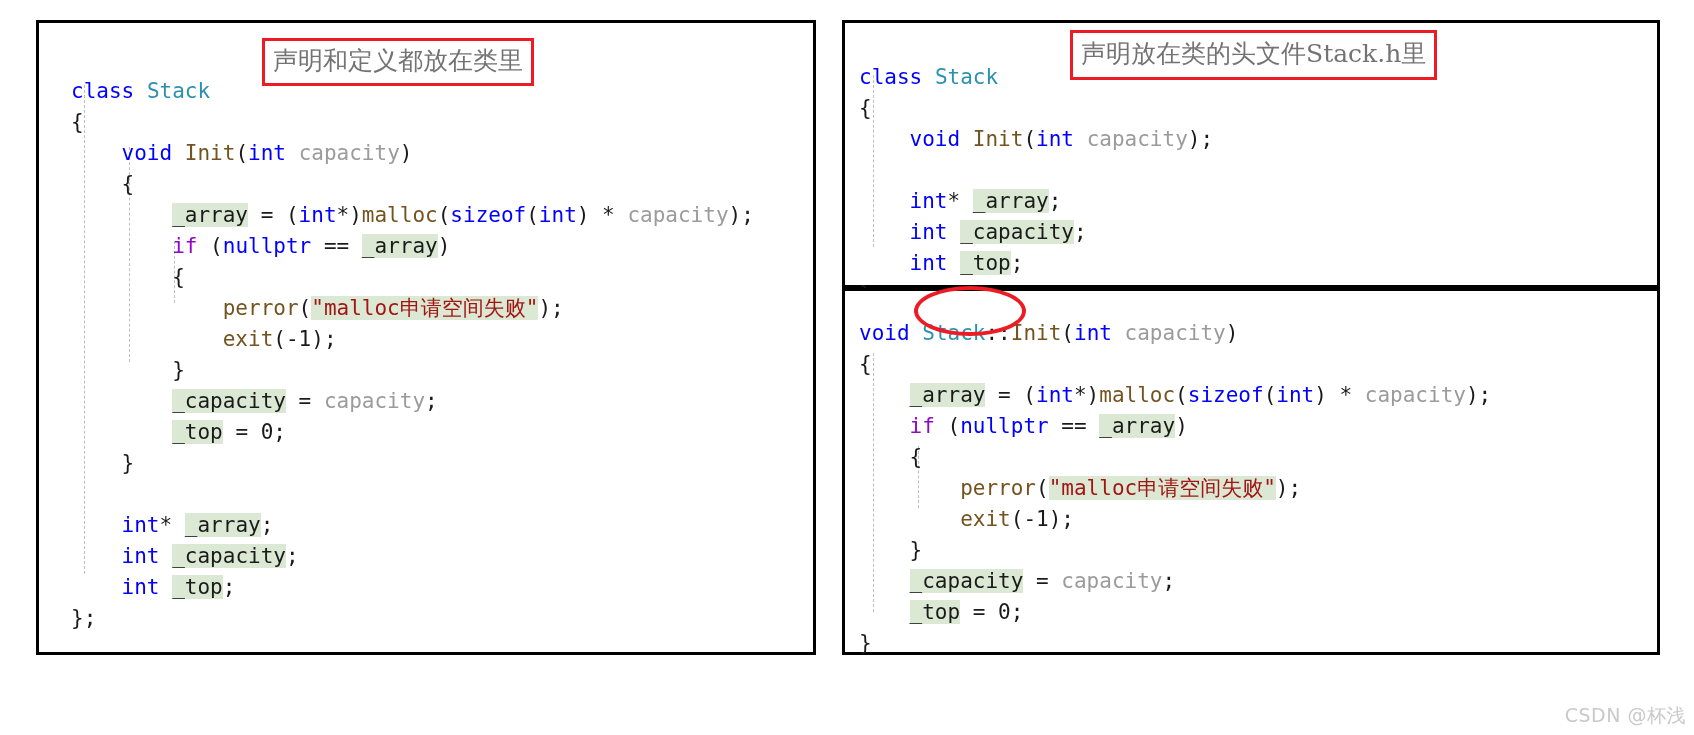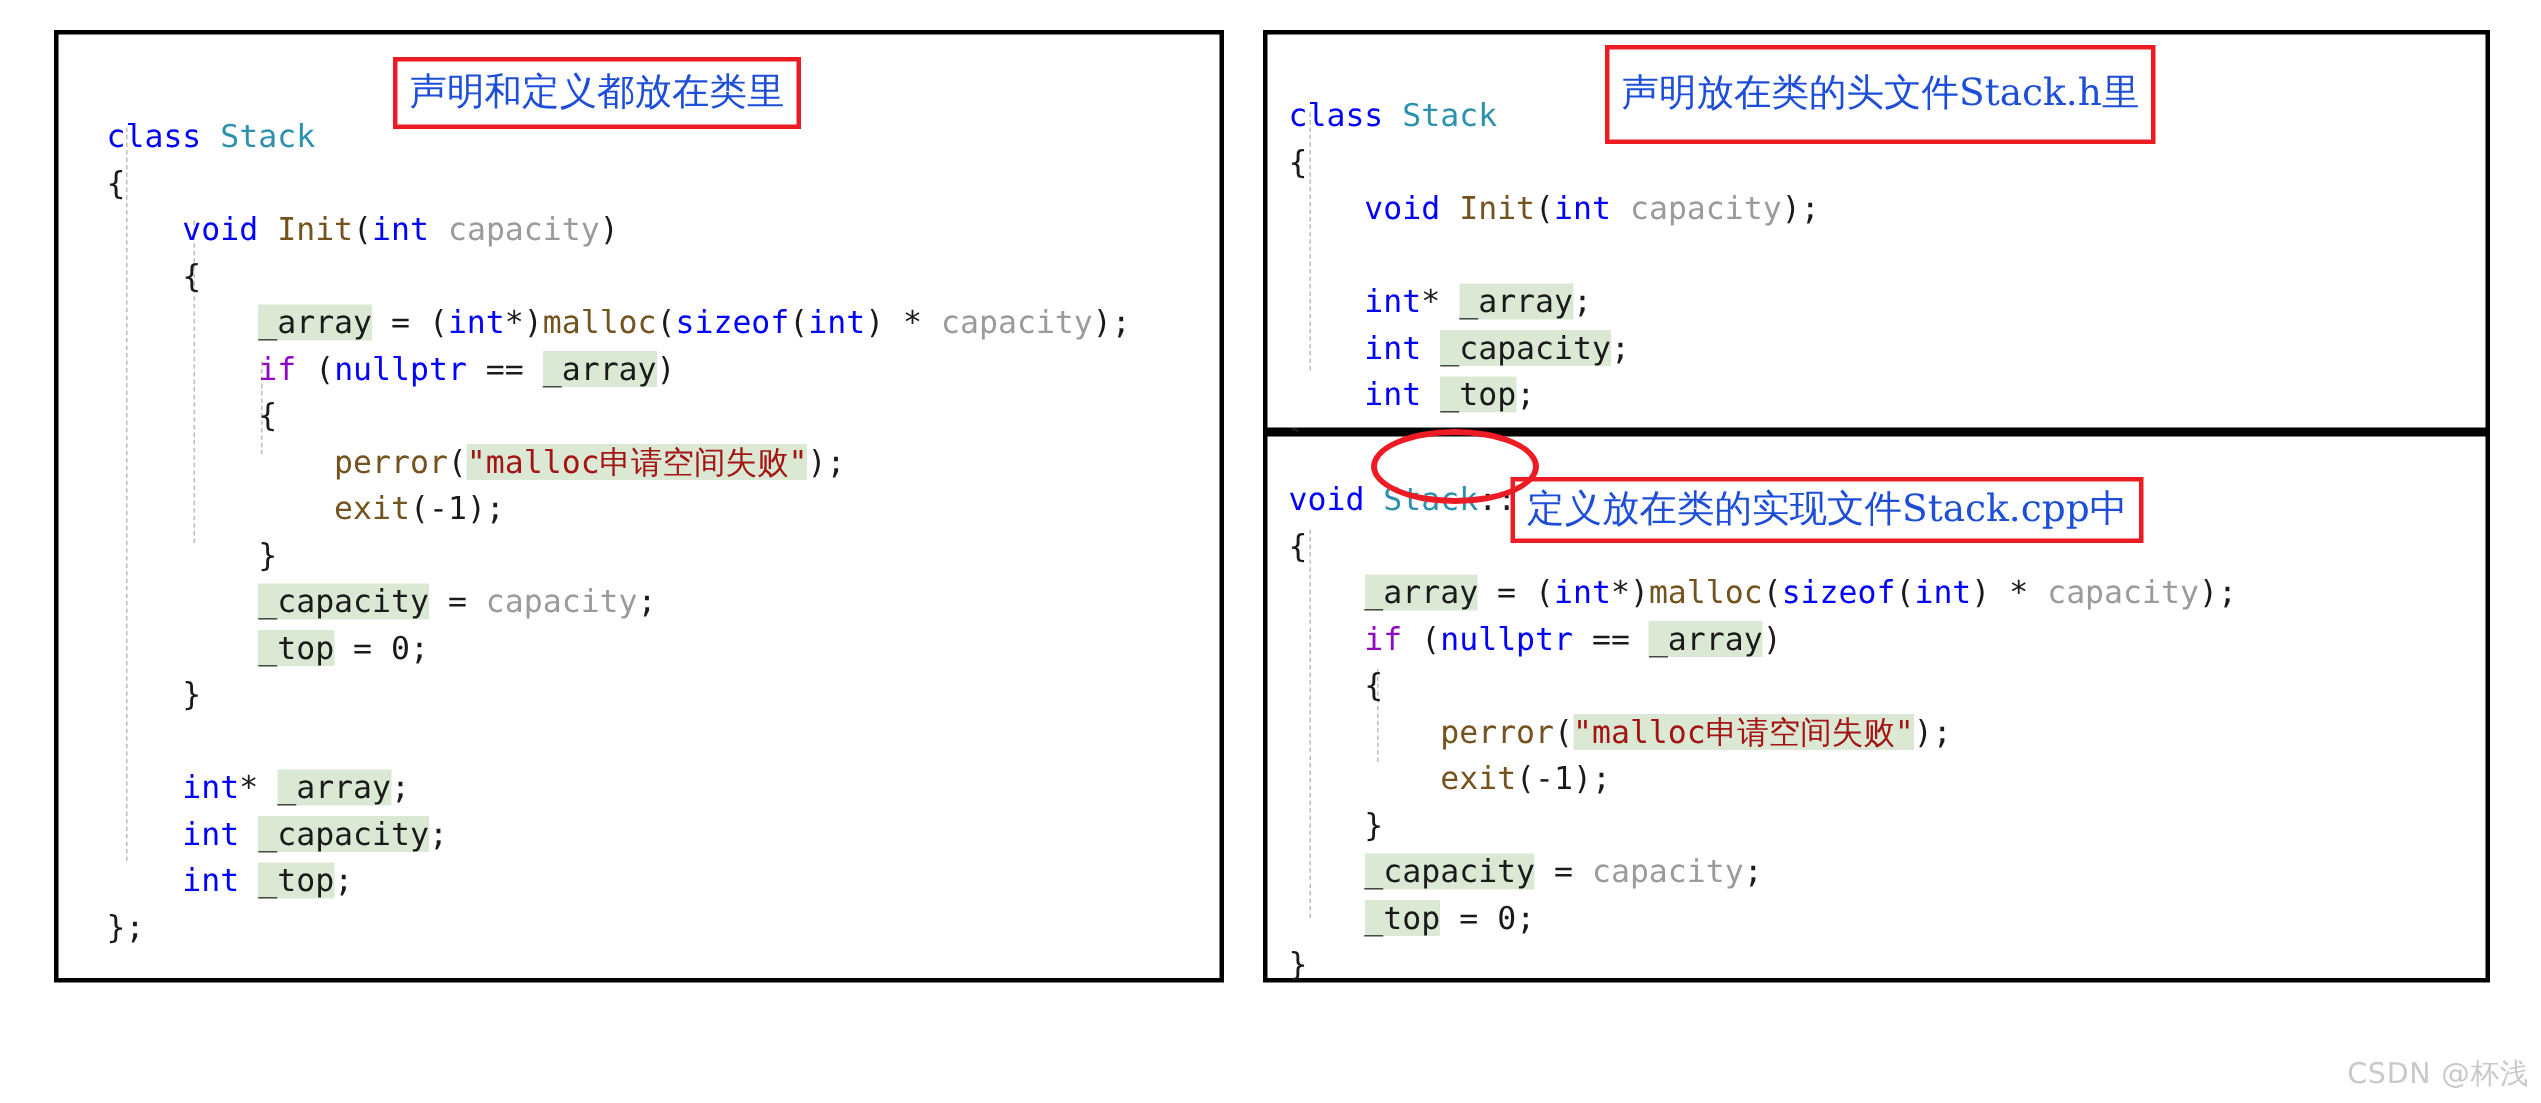--- a/index.html
+++ b/index.html
@@ -56,28 +56,28 @@
 
   
   .callout{
     position:absolute;
     border:3px solid #ed1c24;
     background:#ffffff;
     box-sizing:border-box;
     font-family:"DejaVu Serif","Liberation Serif",serif;
     font-size:25px;
     line-height:1.05;
-    color:#1d4ed8;
+    color:#737373;
     display:flex;align-items:center;
     padding:2px 8px 4px 8px;
     white-space:nowrap;
     text-align:right;
   }
   #callout-1{left:262px;top:38px;height:48px;}
-  #callout-2{left:1070px;top:30px;height:66px;}
+  #callout-2{left:1070px;top:30px;height:50px;}
   #callout-3{left:1007px;top:318px;height:44px;}
 
   
   .ellipse{
     position:absolute;
     border:4px solid #ed1c24;
     border-radius:50%;
     box-sizing:border-box;
     background:transparent;
     pointer-events:none;
@@ -113,18 +113,17 @@
   </div>
 
   <div class="panel" id="panel-right-bottom">
     <div class="guide" style="left:28px;top:62px;bottom:40px;"></div>
     <div class="guide" style="left:73px;top:155px;height:62px;"></div>
     <pre class="code" id="code-rb"><div class="code-line"><span class="kw">void</span><span class="pl"> </span><span class="type">Stack</span><span class="pl">::</span><span class="fn">Init</span><span class="pl">(</span><span class="kw">int</span><span class="pl"> </span><span class="param">capacity</span><span class="pl">)</span></div><div class="code-line"><span class="pl">{</span></div><div class="code-line"><span class="pl">    </span><span class="hl">_array</span><span class="pl"> = (</span><span class="kw">int</span><span class="pl">*)</span><span class="fn">malloc</span><span class="pl">(</span><span class="kw">sizeof</span><span class="pl">(</span><span class="kw">int</span><span class="pl">) * </span><span class="param">capacity</span><span class="pl">);</span></div><div class="code-line"><span class="pl">    </span><span class="kw2">if</span><span class="pl"> (</span><span class="kw">nullptr</span><span class="pl"> == </span><span class="hl">_array</span><span class="pl">)</span></div><div class="code-line"><span class="pl">    {</span></div><div class="code-line"><span class="pl">        </span><span class="fn">perror</span><span class="pl">(</span><span class="str">"malloc申请空间失败"</span><span class="pl">);</span></div><div class="code-line"><span class="pl">        </span><span class="fn">exit</span><span class="pl">(-</span><span class="num">1</span><span class="pl">);</span></div><div class="code-line"><span class="pl">    }</span></div><div class="code-line"><span class="pl">    </span><span class="hl">_capacity</span><span class="pl"> = </span><span class="param">capacity</span><span class="pl">;</span></div><div class="code-line"><span class="pl">    </span><span class="hl">_top</span><span class="pl"> = </span><span class="num">0</span><span class="pl">;</span></div><div class="code-line"><span class="pl">}</span></div></pre>
   </div>
 
   <div class="callout" id="callout-1">声明和定义都放在类里</div>
   <div class="callout" id="callout-2">声明放在类的头文件Stack.h里</div>
-  <div class="callout" id="callout-3">定义放在类的实现文件Stack.cpp中</div>
 
   <div class="ellipse" id="ellipse-scope"></div>
 
   <div id="watermark">CSDN @杯浅</div>
 </div>
 
 </body></html>

